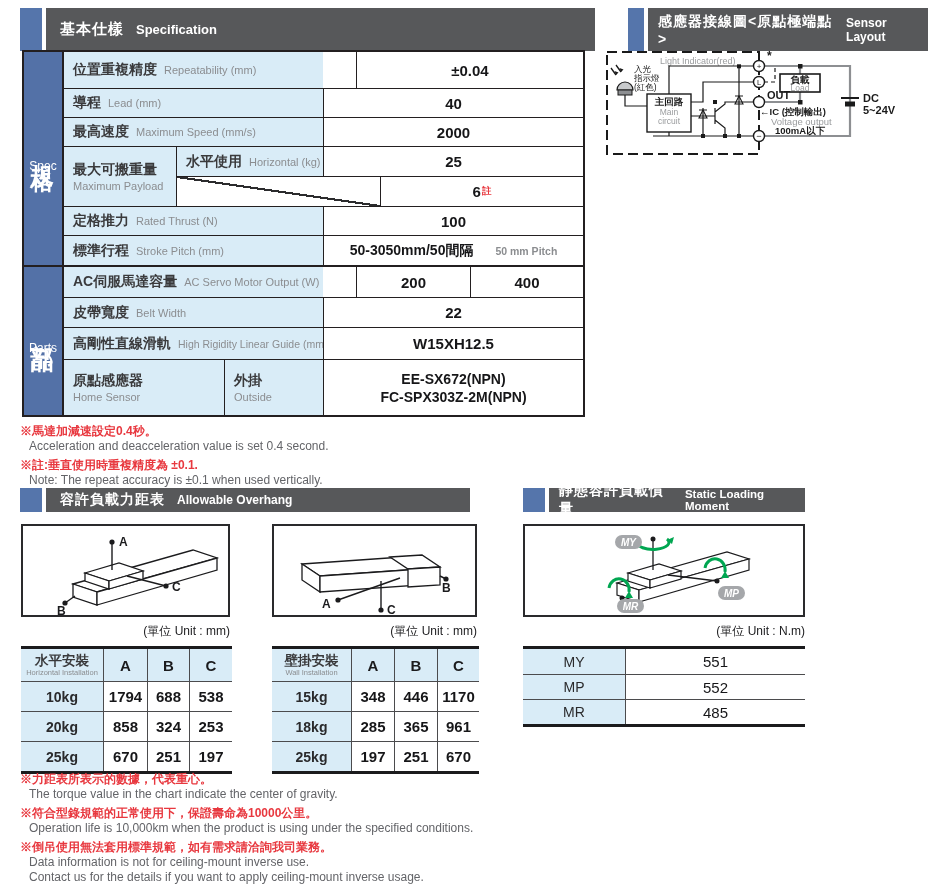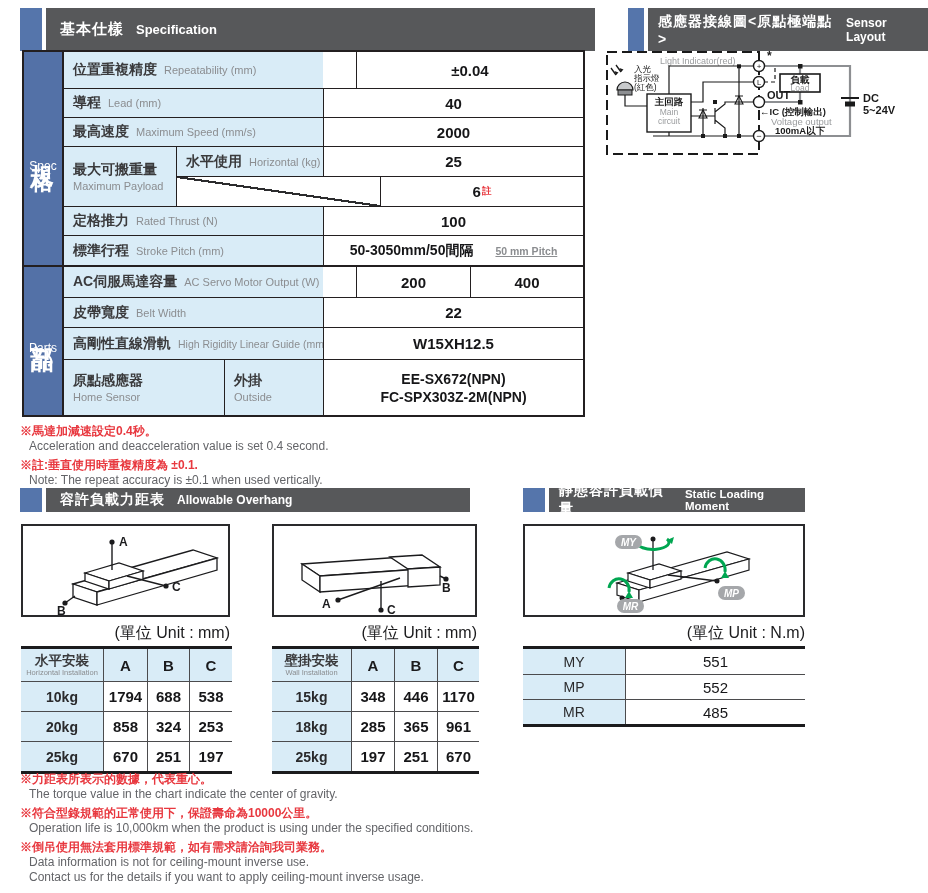--- a/index.html
+++ b/index.html
@@ -34,31 +34,31 @@
   .w259{width:259px}.w112{width:112px}.w147{width:147px}.w160{width:160px}.w99{width:99px}
   .subcol { flex:1; display:flex; flex-direction:column; }
   .subrow { display:flex; flex:1; }
   .subrow + .subrow { border-top:1px solid #231f20; }
   .val.split { padding:0; }
   .half { width:50%; height:100%; display:flex; align-items:center; justify-content:center; }
   .half.sep { border-left:1.5px solid #231f20; }
   .diag { width:50%; height:100%;
     background:linear-gradient(to right top, transparent calc(50% - 1px), #2b2b2d calc(50% - 1px), #2b2b2d calc(50% + 1px), transparent calc(50% + 1px)); }
   .notemark { color:#e8383f; font-size:9.5px; font-weight:bold; vertical-align:super; margin-left:1px; }
-  .val .gray-sub { font-size:10.5px; color:#8b8d90; font-weight:bold; margin-left:22px;text-decoration:underline; }
+  .val .gray-sub { font-size:10.5px; color:#8b8d90; font-weight:bold; margin-left:22px; }
   .val.twolines { flex-direction:column; line-height:18px; font-size:14px; }
 
   
   .notes { position:absolute; font-size:12px; line-height:15px; }
   .note-zh { color:#e8383f; font-weight:bold; }
   .note-en { color:#636468; padding-left:9px; margin-bottom:4px; }
 
   
   .diagbox { position:absolute; border:2px solid #2a2a2c; background:#fff; }
-  .unit-label { position:absolute; font-size:16px; color:#1b1b1d; text-align:right; }
+  .unit-label { position:absolute; font-size:12px; color:#1b1b1d; text-align:right; }
 
   
   .otable { position:absolute; border-top:3px solid #1b1b1d; border-bottom:3px solid #1b1b1d; background:#7dd3fc; }
   .otr { display:flex; border-top:1px solid #4b4b4d; }
   .otr:first-child { border-top:none; }
   .oc { display:flex; align-items:center; justify-content:center; }
   .oc + .oc { border-left:1px solid #4b4b4d; }
   .o-head { background:#d9ecf7; }
   .oth-label { flex-direction:column; justify-content:center; gap:0; }
   .oth-label .zh { font-size:13.5px; font-weight:bold; color:#3a3a3c; line-height:15px; }

